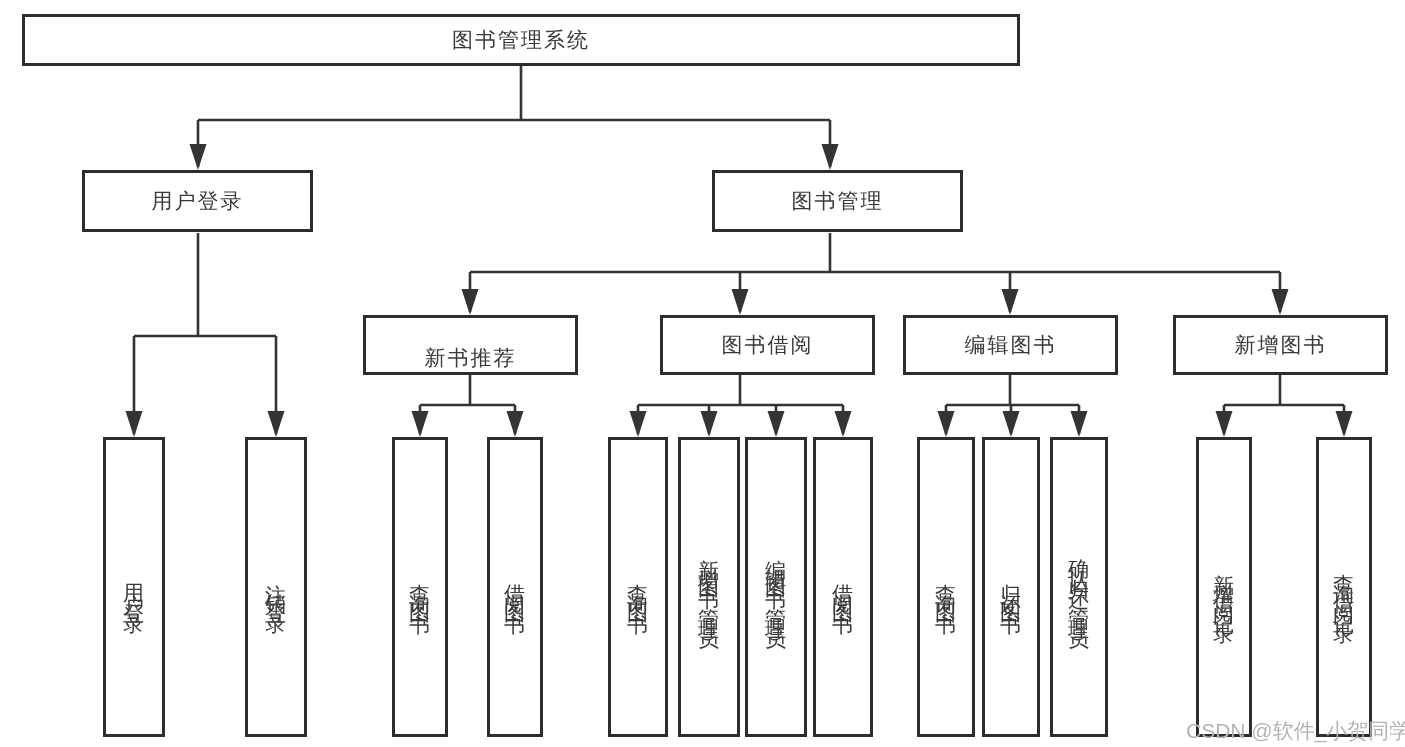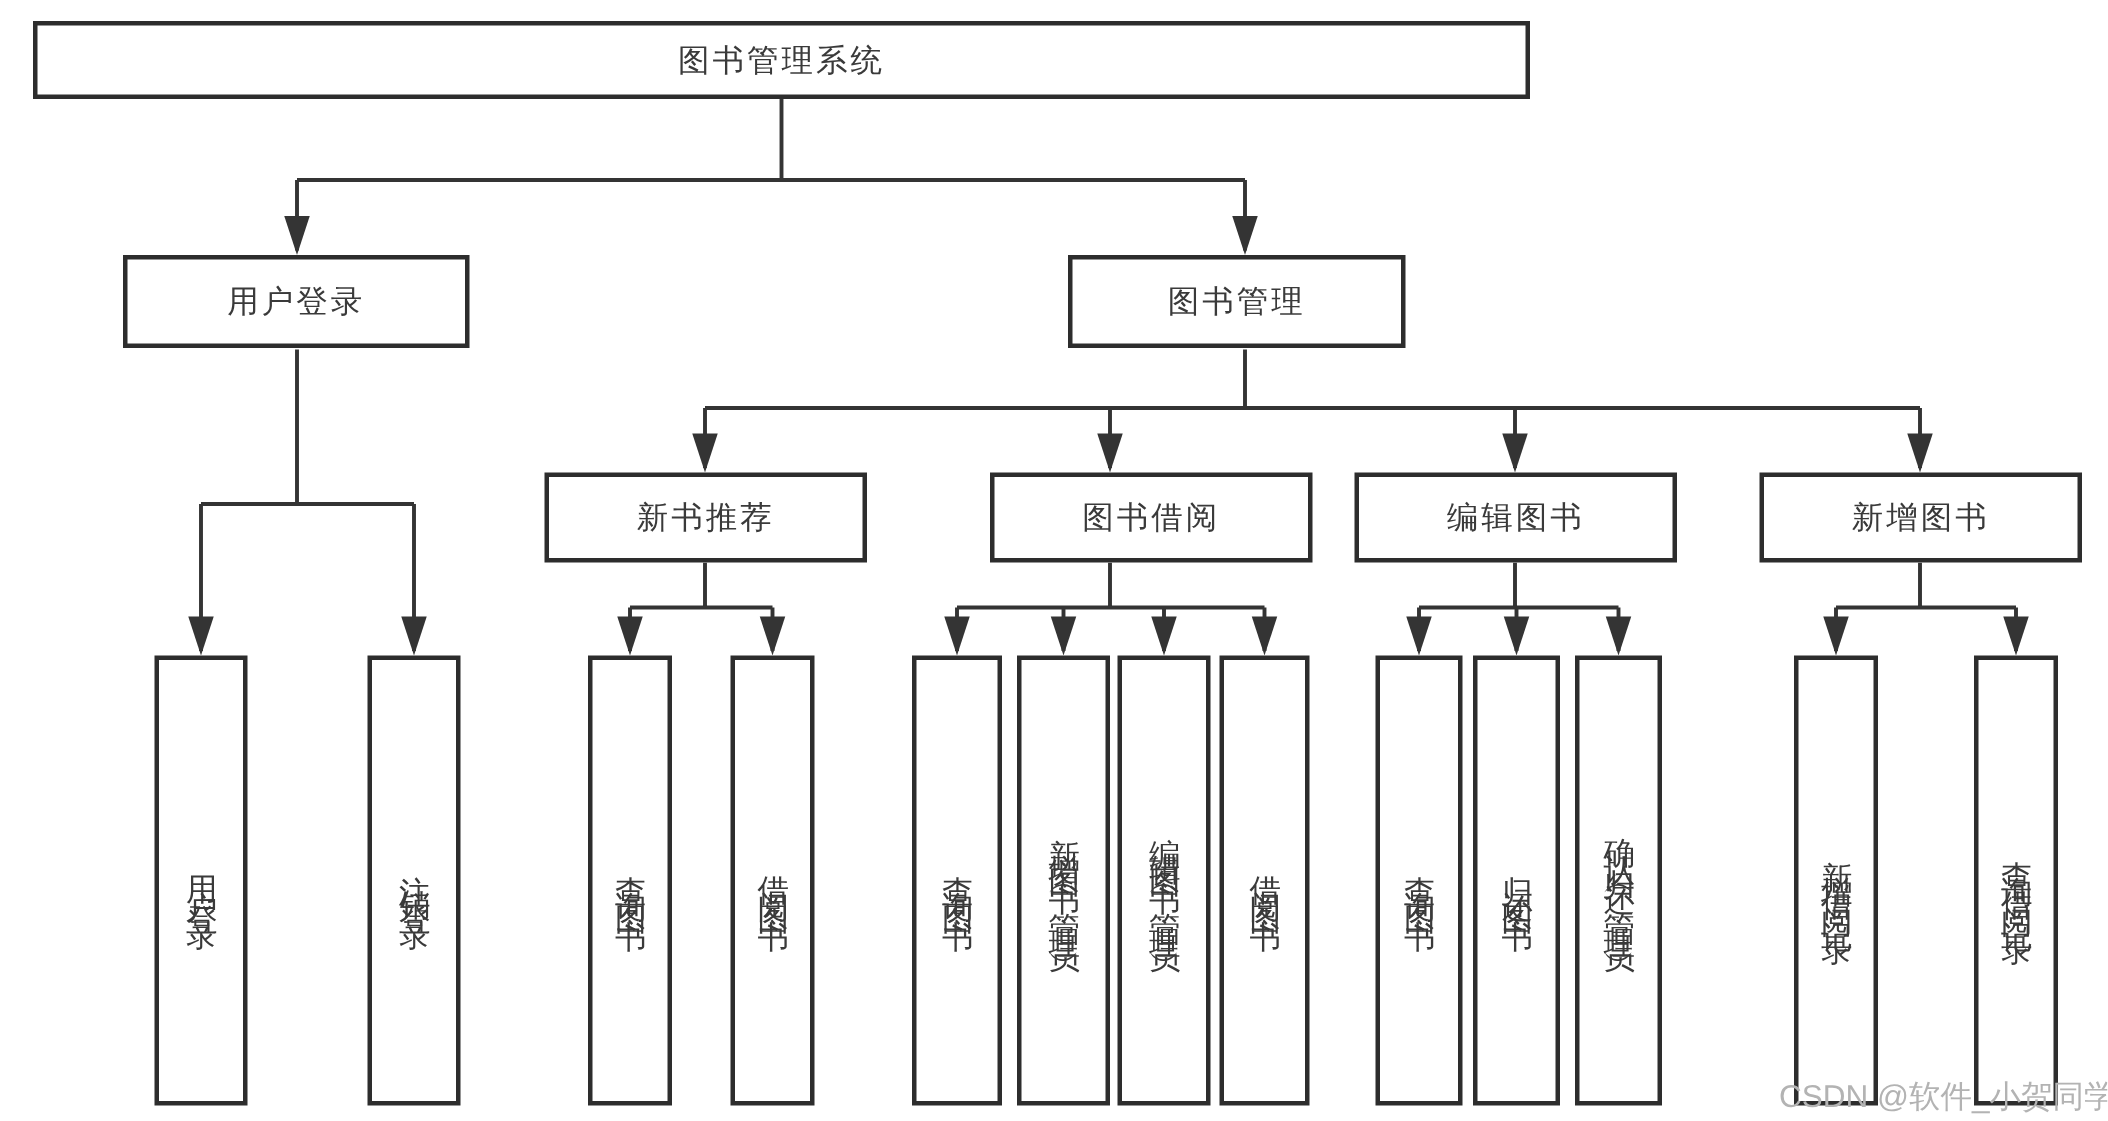--- a/index.html
+++ b/index.html
@@ -36,23 +36,23 @@
     writing-mode: vertical-rl;
     text-orientation: mixed;
     font-size: 21px;
     letter-spacing: 10px;
     line-height: 1;
     white-space: nowrap;
   }
   
   .root      { left: 22px;   top: 14px;  width: 998px; height: 52px; }
   .n-login   { left: 82px;   top: 170px; width: 231px; height: 62px; }
-  .n-mgmt    { left: 712px;  top: 170px; width: 225px; height: 62px; }
+  .n-mgmt    { left: 712px;  top: 170px; width: 251px; height: 62px; }
   .lvl3      { top: 315px; height: 60px; width: 215px; }
-  .n-rec     { left: 363px; }
+  .n-rec     { left: 363px; align-items: flex-end; }
   .n-bor     { left: 660px; }
   .n-cur     { left: 903px; }
   .n-hist    { left: 1173px; }
   .leaf      { top: 437px; height: 300px; }
   .lf-u1 { left: 103px;  width: 62px; }
   .lf-u2 { left: 245px;  width: 62px; }
   .lf-r1 { left: 392px;  width: 56px; }
   .lf-r2 { left: 487px;  width: 56px; }
   .lf-b1 { left: 608px;  width: 60px; }
   .lf-b2 { left: 678px;  width: 62px; }

